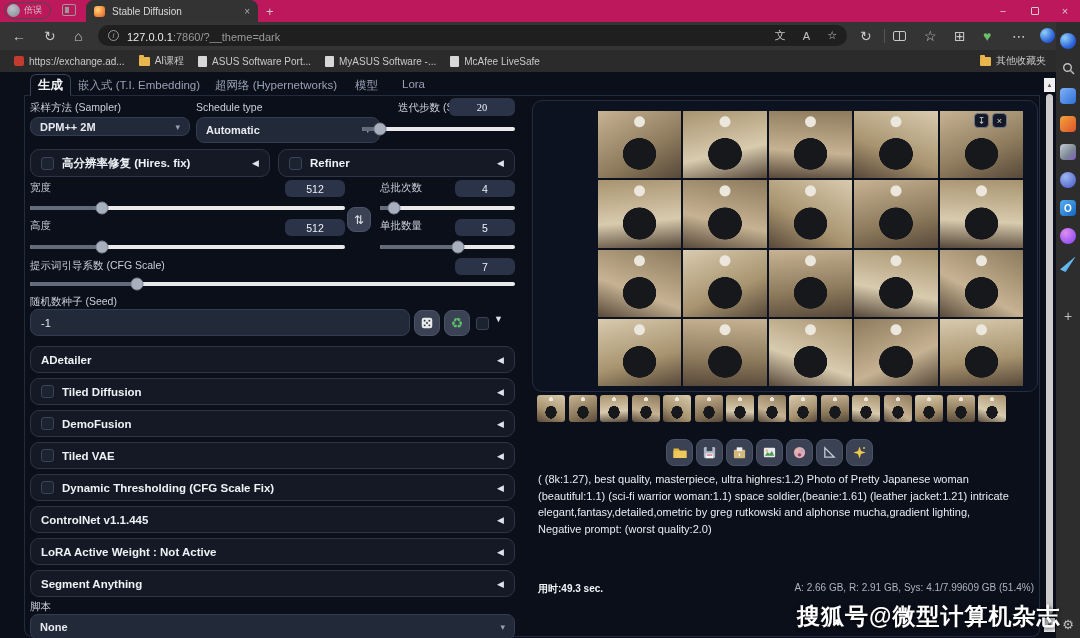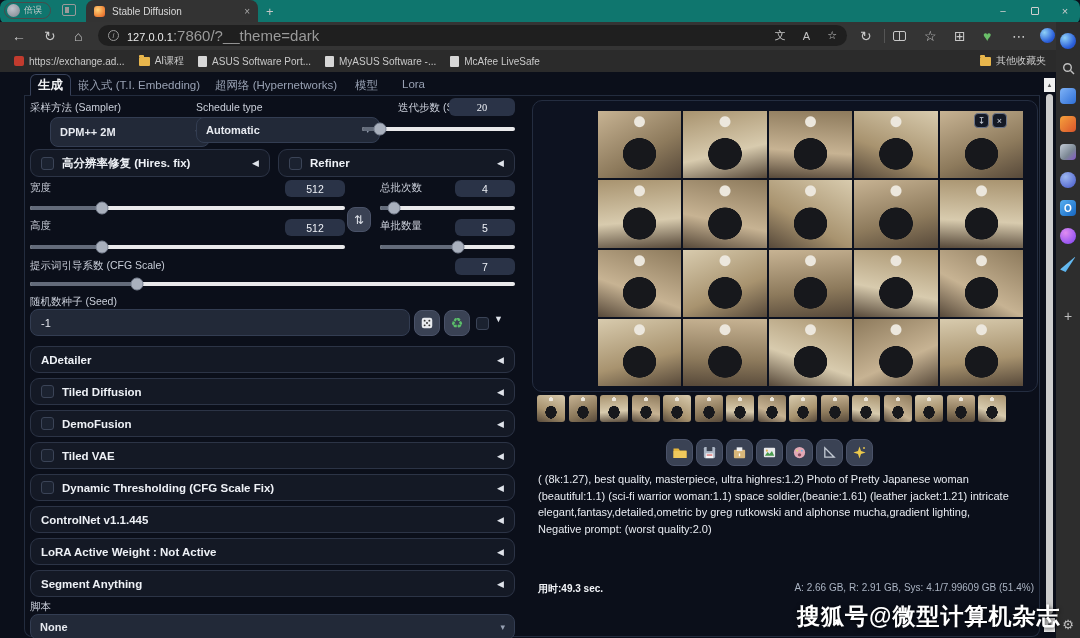--- a/index.html
+++ b/index.html
@@ -2,21 +2,21 @@
 <html><head>
 <meta charset="utf-8">
 <style>
   html,body{margin:0;padding:0;background:#000;}
   *{box-sizing:border-box;}
   .screen{position:relative;width:1080px;height:638px;overflow:hidden;
     font-family:"Liberation Sans","DejaVu Sans",sans-serif;background:#0b0f1a;}
   .abs{position:absolute;}
 
   
-  .titlebar{left:0;top:0;width:1080px;height:24px;background:#0f766e;border-radius:7px;}
+  .titlebar{left:0;top:0;width:1080px;height:24px;background:#be185d;}
   .profile-chip{left:4px;top:2px;height:17px;border:1px solid #4a4a4a;border-radius:9px;
     display:flex;align-items:center;gap:4px;padding:0 8px 0 2px;color:#cfcfcf;font-size:9px;}
   .avatar{width:13px;height:13px;border-radius:50%;background:radial-gradient(circle at 40% 35%,#bfc4cc,#7d838d);}
   .ws-btn{left:62px;top:4px;width:14px;height:12px;border:1px solid #9a9a9a;border-radius:2px;}
   .ws-btn:before{content:"";position:absolute;left:2px;top:2px;width:4px;height:6px;background:#9a9a9a;}
   .tab{left:86px;top:0;width:172px;height:22px;background:#333333;border-radius:8px 8px 0 0;
     display:flex;align-items:center;gap:7px;padding:0 8px;}
   .favicon{width:11px;height:11px;border-radius:3px;background:radial-gradient(circle at 35% 35%,#ffd37a,#f08a3c 60%,#d95a2b);}
   .tab-title{color:#d8d8d8;font-size:10px;flex:1;white-space:nowrap;overflow:hidden;}
   .tab-close{color:#aaa;font-size:10px;}
@@ -24,21 +24,21 @@
   .winctl{top:0;height:22px;width:30px;display:flex;align-items:center;justify-content:center;color:#cfcfcf;font-size:11px;}
   .win-restore{width:8px;height:8px;border:1px solid #cfcfcf;border-radius:1px;}
 
   .toolbar{left:0;top:22px;width:1080px;height:28px;background:#343434;}
   .tbi{color:#c8c8c8;font-size:14px;line-height:1;}
   .url-pill{left:98px;top:3px;width:749px;height:21px;background:#1f1f1f;border-radius:11px;
     display:flex;align-items:center;padding:0 10px;gap:8px;}
   .info-i{width:11px;height:11px;border:1px solid #9a9a9a;border-radius:50%;color:#9a9a9a;
     font-size:8px;display:flex;align-items:center;justify-content:center;font-style:italic;}
   .url-host{color:#eaeaea;font-size:11px;}
-  .url-rest{color:#9a9a9a;font-size:15px;}
+  .url-rest{color:#9a9a9a;font-size:11px;}
   .pill-right{margin-left:auto;display:flex;align-items:center;gap:17px;color:#c4c4c4;font-size:11px;}
   .split-icon{width:13px;height:10px;border:1px solid #c8c8c8;border-radius:2px;
     background:linear-gradient(90deg,transparent 46%,#c8c8c8 46% 54%,transparent 54%);}
   .vdiv{width:1px;height:14px;background:#555;}
 
   .bookmarks{left:0;top:50px;width:1080px;height:22px;background:#2b2b2b;display:flex;align-items:center;}
   .bm{display:flex;align-items:center;gap:5px;color:#c9c9c9;font-size:10px;margin-left:14px;white-space:nowrap;}
   .bm-page{width:9px;height:11px;background:#d7d7d7;border-radius:1px;}
   .bm-folder{width:11px;height:9px;background:#e8b64c;border-radius:1px;position:relative;}
   .bm-folder:before{content:"";position:absolute;left:0;top:-2px;width:5px;height:2px;background:#e8b64c;border-radius:1px 1px 0 0;}
@@ -199,21 +199,21 @@
   <div class="abs content-border"></div>
   <div class="abs apptab-active">生成</div>
   <span class="abs apptab" style="left:78px;">嵌入式 (T.I. Embedding)</span>
   <span class="abs apptab" style="left:215px;">超网络 (Hypernetworks)</span>
   <span class="abs apptab" style="left:355px;">模型</span>
   <span class="abs apptab" style="left:402px;">Lora</span>
 
   <div class="abs" style="left:24px;top:95px;width:496px;height:543px;">
 
     <span class="abs lbl" style="left:6px;top:6px;">采样方法 (Sampler)</span>
-    <div class="abs dd" style="left:6px;top:22px;width:160px;height:30px;margin-left:20px;">
+    <div class="abs dd" style="left:6px;top:22px;width:160px;height:19px;">
       <span>DPM++ 2M</span>
         <span class="caret">▾</span>
     </div>
     <span class="abs lbl" style="left:172px;top:6px;">Schedule type</span>
     <div class="abs dd" style="left:172px;top:22px;width:184px;height:26px;text-align:right;">
       <span>Automatic</span>
         <span class="caret">▾</span>
     </div>
     <span class="abs lbl" style="left:338px;top:6px;margin-left:36px;">迭代步数 (Steps)</span>
     <div class="abs numbox" style="left:425px;top:3px;width:66px;height:18px;font-family:Liberation Serif, serif;">20</div>

